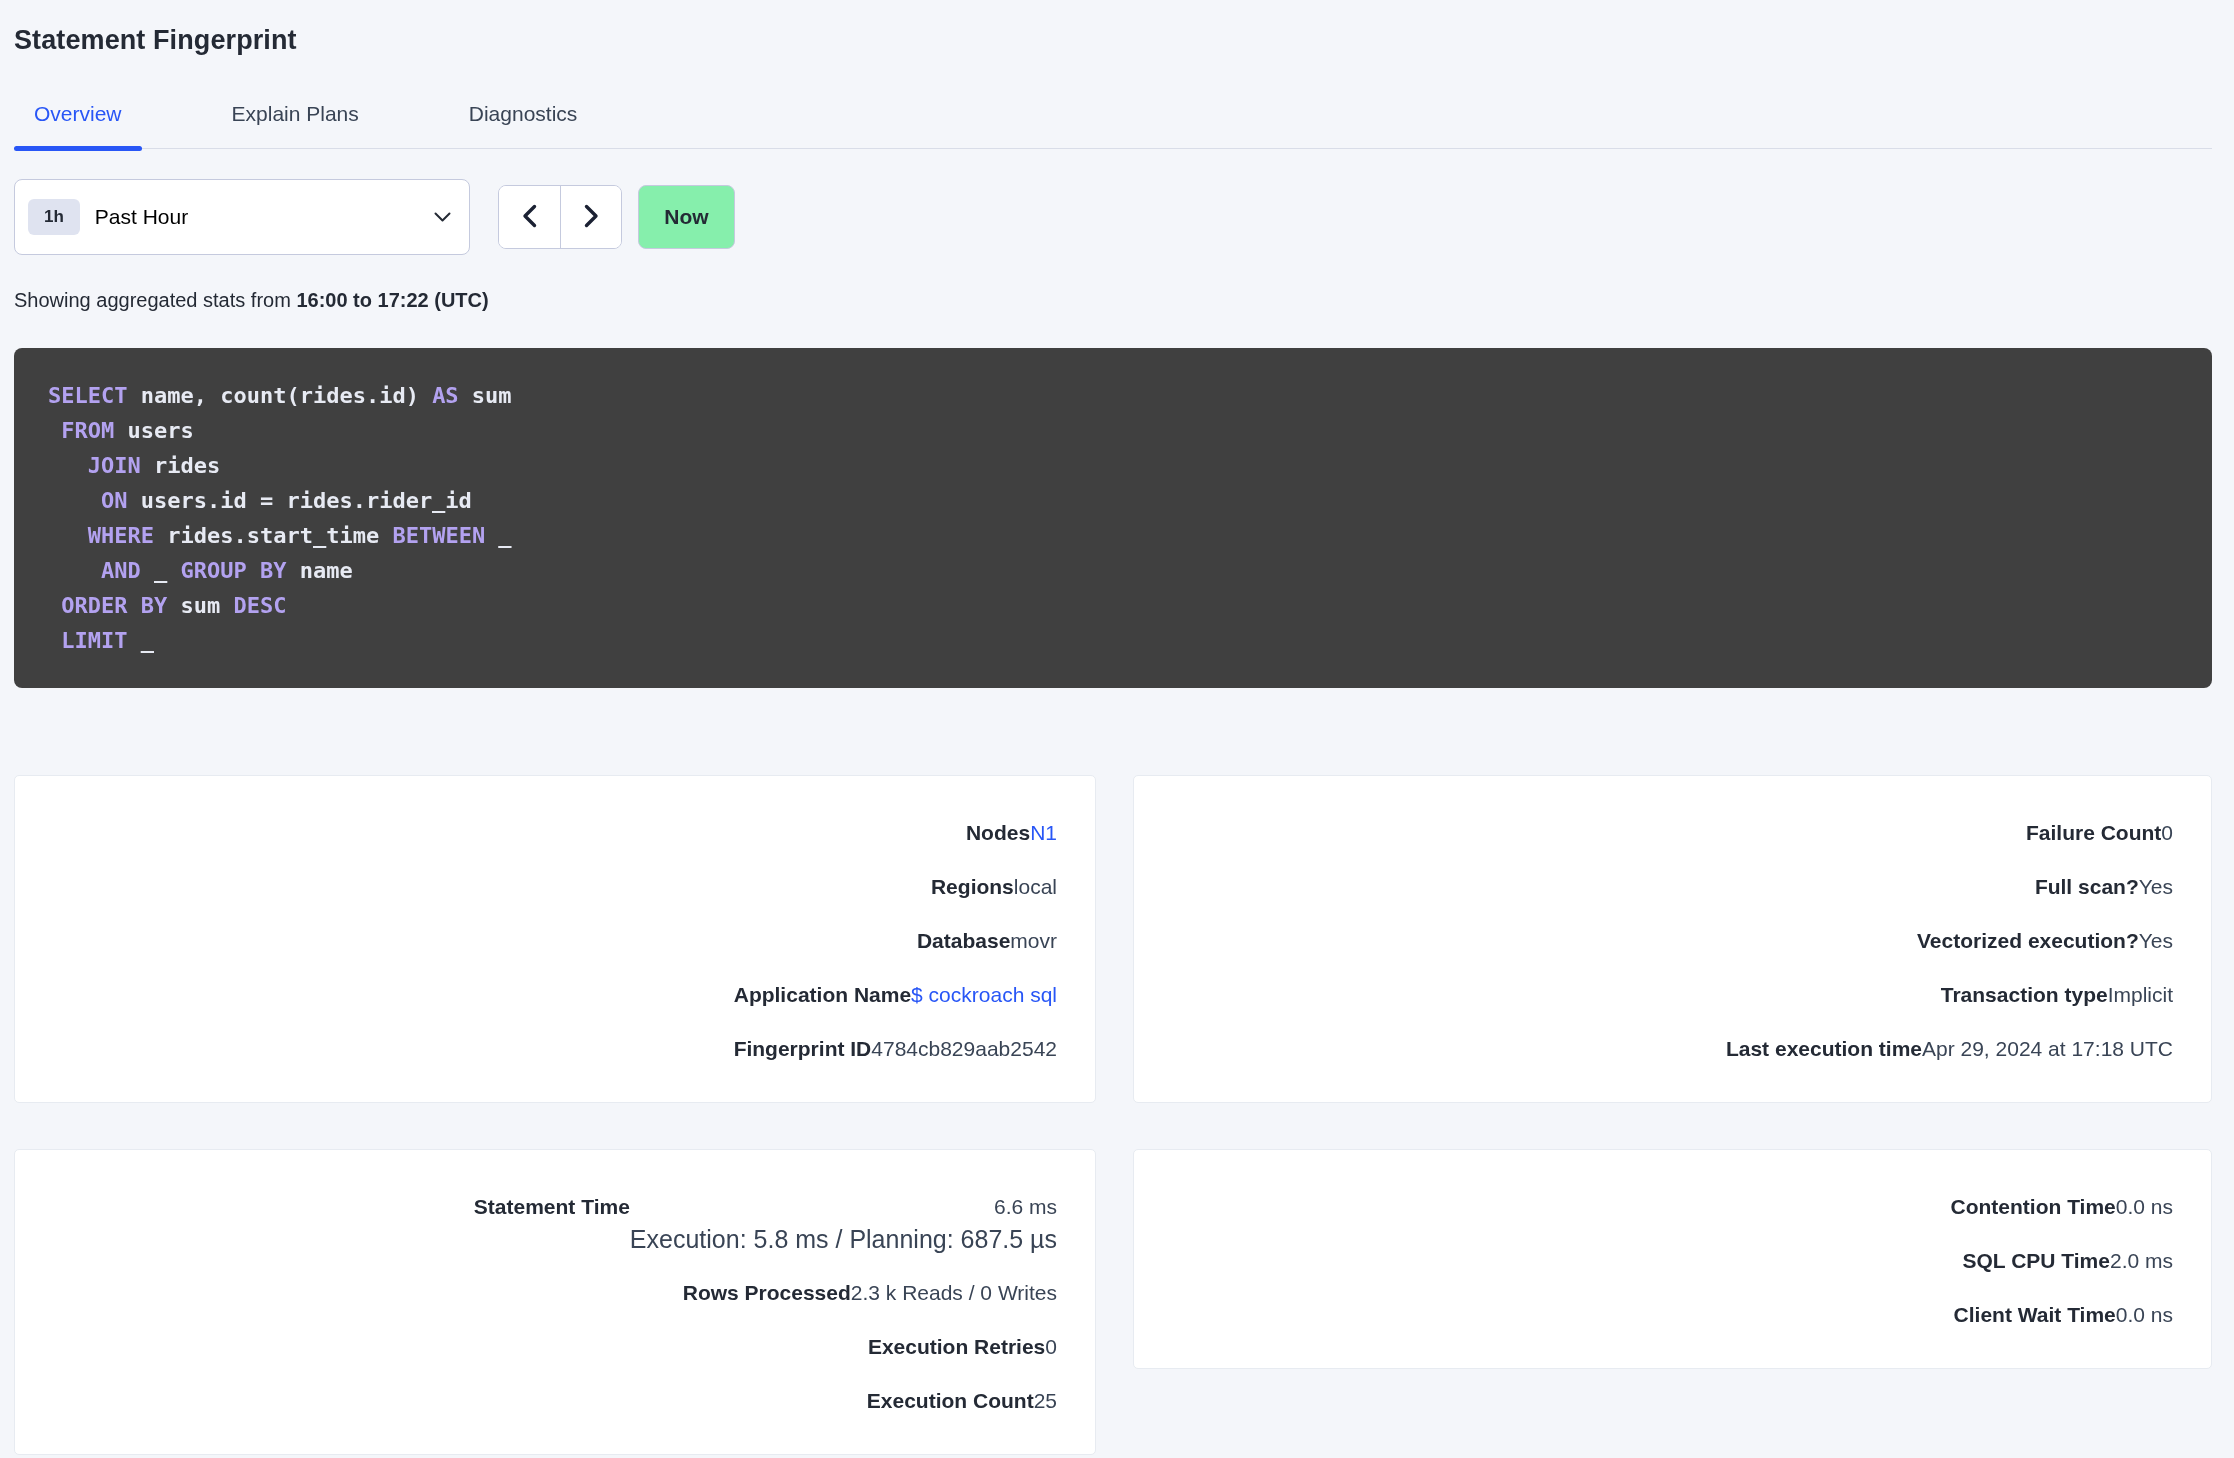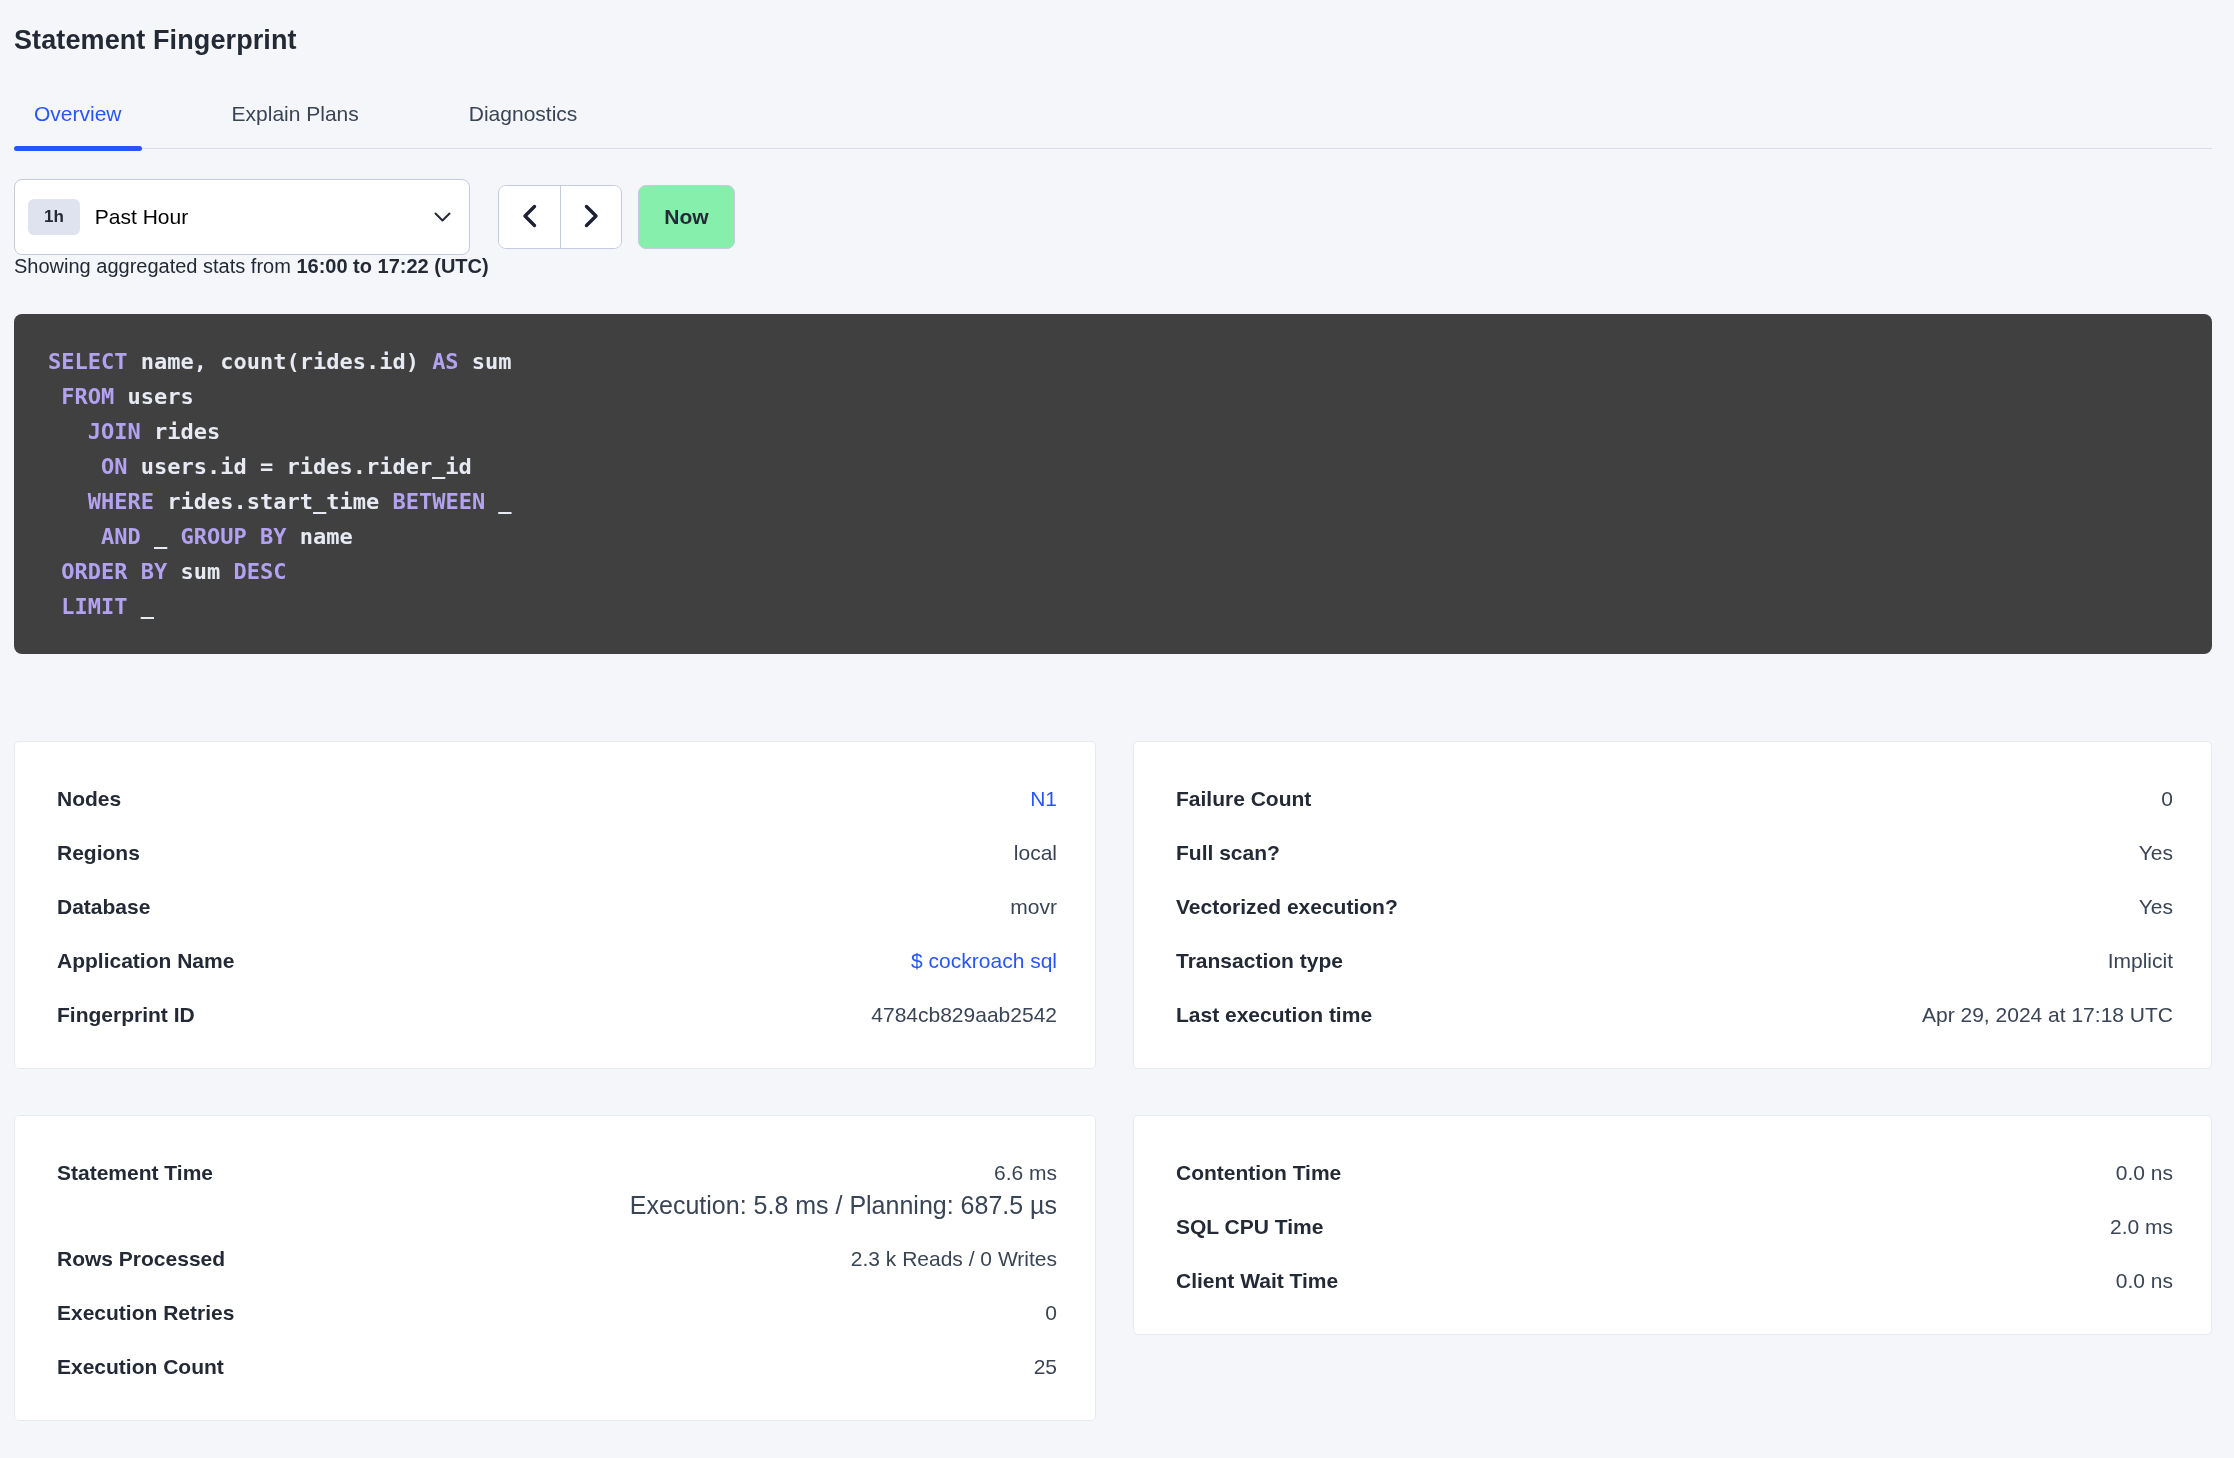--- a/index.html
+++ b/index.html
@@ -104,20 +104,21 @@
     border-radius: 8px;
     font-family: "Liberation Sans", sans-serif;
     font-size: 21px;
     font-weight: 700;
     color: #242a35;
     cursor: pointer;
   }
 
   
   .stats-line {
+    margin-top: 34px;
     font-size: 20px;
     color: #242a35;
   }
   .stats-line strong { font-weight: 700; }
 
   
   .sql-box {
     margin-top: 36px;
     width: 2198px;
     background: #404040;
@@ -144,21 +145,21 @@
     align-items: start;
   }
   .card {
     background: #fff;
     border: 1px solid #e7ebf1;
     border-radius: 5px;
     padding: 44px 38px 40px 42px;
   }
   .crow {
     display: flex;
-    justify-content: space-between;
+    justify-content: flex-end;
     align-items: flex-start;
     line-height: 26px;
     margin-bottom: 28px;
   }
   .crow:last-child { margin-bottom: 0; }
   .clabel {
     font-size: 21px;
     font-weight: 700;
     color: #242a35;
   }

